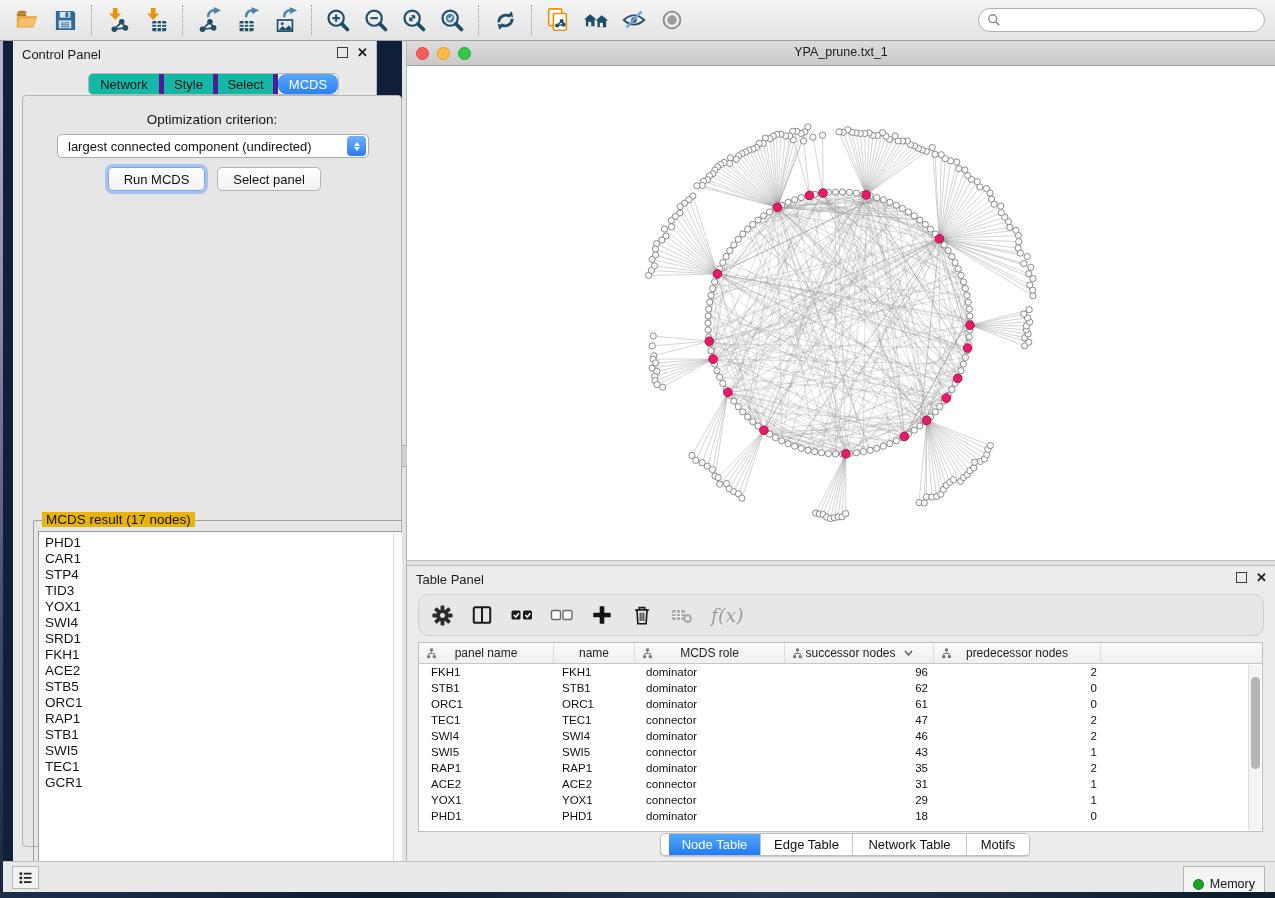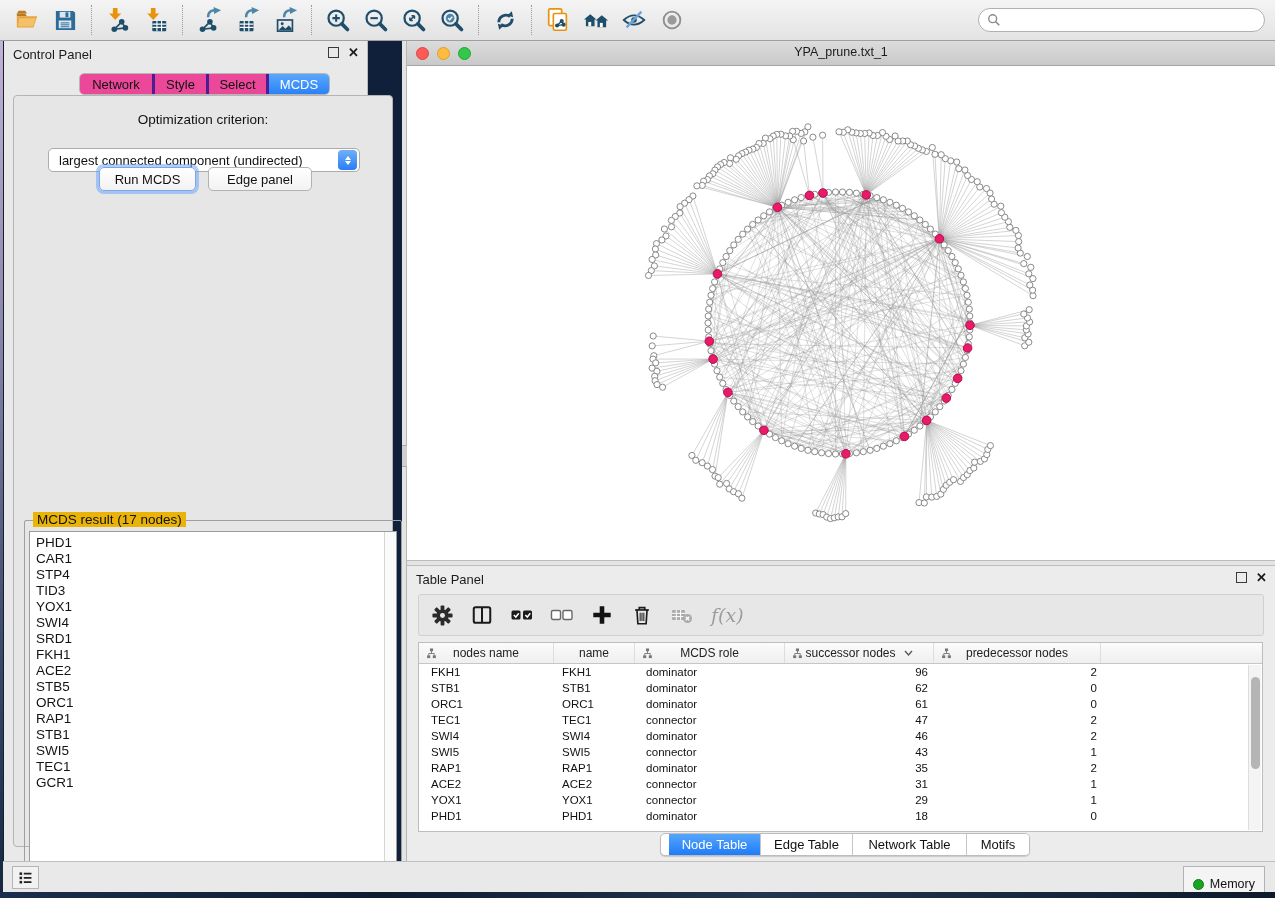--- a/index.html
+++ b/index.html
@@ -17,40 +17,40 @@
   #search-wrap svg { margin-left:8px; }
   #search-input { border:none; outline:none; flex:1; height:20px; font-size:12px; background:transparent; padding:0 8px 0 5px; }
 
   
   #left-strip { position:absolute; left:0; top:41px; width:3px; height:851px;
     background:linear-gradient(#c3b2d2,#8d87a8,#44506e,#16273f); }
   #desktop-bottom { position:absolute; left:0; top:892px; width:1275px; height:6px;
     background:linear-gradient(90deg,#1b2e4c,#0e1c30 30%,#23354f 60%,#0d1a2c); }
 
   
-  #control-panel { position:absolute; left:4px; top:41px; width:364px; height:820px;
+  #control-panel { position:absolute; left:13px; top:41px; width:364px; height:820px;
     background:#e9e9e9; border-right:1px solid #bcbcbc; }
   .panel-titlebar { position:relative; height:26px; display:flex; align-items:center; }
   .panel-title { font-size:13px; color:#1c1c1c; padding-left:9px; }
   .panel-controls { position:absolute; right:8px; top:6px; display:flex; gap:9px; align-items:center; }
   .float-btn { width:11px; height:11px; border:1.6px solid #3a3a3a; background:transparent; }
   .close-btn { font-size:13px; font-weight:bold; color:#1a1a1a; line-height:11px; cursor:default; }
 
   #cp-tabs { position:absolute; left:75px; top:32px; height:22px; display:flex; z-index:3;
     border:1px solid #b7b7b7; border-radius:5px; overflow:hidden; background:#fff; }
   .cp-tab { height:20px; display:flex; align-items:center; justify-content:center;
-    font-size:13px; color:#111; background:#ec4899; border-right:3px solid #4c1d95; }
-  .cp-tab:last-child { border-right:none; }
+    font-size:13px; color:#111; background:#14b8a6; border-right:5px solid #4c1d95; }
+  .cp-tab:last-child { border-right:none;border-radius:8px; }
   .cp-tab.active { background:linear-gradient(#5aa7fc,#2a82f8); color:#fff; }
 
   #cp-inner { position:absolute; left:9px; top:54px; width:380px; height:752px;
     background:#e6e6e6; border:1px solid #b4b4b4; border-radius:4px;padding-left:48px; }
   #opt-label { position:absolute; left:0; right:0; top:16px; text-align:center; font-size:13.5px; color:#111; }
   #opt-select { position:absolute; left:34px; top:38px; width:312px; height:24px; background:#fff;
-    border:1px solid #ababab; border-radius:5px; display:flex; align-items:center;margin-top:14px; }
+    border:1px solid #ababab; border-radius:5px; display:flex; align-items:center; }
   #opt-select .sel-text { flex:1; font-size:13px; color:#111; padding-left:10px; white-space:nowrap; overflow:hidden; }
   #opt-select .sel-stepper { width:19px; height:20px; margin-right:2px; border-radius:4px;
     background:linear-gradient(#6fb0f9,#2a7df7); display:flex; flex-direction:column; align-items:center; justify-content:center; gap:1px; }
   .chev { width:0; height:0; border-left:3.5px solid transparent; border-right:3.5px solid transparent; }
   .chev.up { border-bottom:4px solid #fff; }
   .chev.down { border-top:4px solid #fff; }
   .mac-btn { position:absolute; top:71px; height:24px; background:linear-gradient(#ffffff,#f2f2f2);
     border:1px solid #b3b3b3; border-radius:5px; font-size:13px; color:#111;
     display:flex; align-items:center; justify-content:center; }
   #run-btn { left:85px; width:97px; box-shadow:0 0 0 3px rgba(110,165,250,.55); border-color:#7aa6e8; }
@@ -80,21 +80,21 @@
   #net-title { position:absolute; left:0; right:0; top:4px; text-align:center; font-size:12.5px; color:#1c1c1c; }
   .traffic { position:absolute; top:6px; width:13px; height:13px; border-radius:50%; }
   #tl-red { left:9px; background:#fc5b57; border:1px solid #d94742; }
   #tl-yellow { left:30px; background:#fdbc40; border:1px solid #dda022; }
   #tl-green { left:51px; background:#34c84a; border:1px solid #24a534; }
   #net-canvas { position:absolute; left:0; top:25px; width:868px; height:494px; background:#fff; }
 
   
   #table-panel { position:absolute; left:407px; top:566px; width:868px; height:295px; background:#ececec; }
   #tp-iconbar { position:absolute; left:11px; right:11px; top:28px; height:42px;
-    background:#e7e7e7; border:1px solid #d0d0d0; border-radius:3px; display:flex; align-items:center; padding-left:10px; gap:14px; }
+    background:#e7e7e7; border:1px solid #d0d0d0; border-radius:10px; display:flex; align-items:center; padding-left:10px; gap:14px; }
   .tp-btn { width:26px; height:26px; display:flex; align-items:center; justify-content:center; }
   #fx-label { font-family:"DejaVu Serif",serif; font-style:italic; font-size:19px; color:#9c9c9c; margin-left:2px; }
 
   #node-table { position:absolute; left:11px; right:12px; top:76px; height:190px; background:#fff; border:1px solid #bdbdbd; }
   .thead { display:grid; grid-template-columns:135px 81px 150px 149px 167px 1fr; height:21px;
     background:linear-gradient(#fbfbfb,#efefef); border-bottom:1px solid #c6c6c6; }
   .hcell { position:relative; display:flex; align-items:center; justify-content:center;
     font-size:12px; color:#222; border-right:1px solid #dddddd; }
   .hcell:last-child, .hcell.c5 { border-right:none; }
   .hicon { position:absolute; left:7px; top:5px; }
@@ -307,21 +307,21 @@
     <div id="cp-inner">
       <div id="opt-label">Optimization criterion:</div>
       <div id="opt-select">
         <span class="sel-text">largest connected component (undirected)</span>
         <span class="sel-stepper">
           <span class="chev up"></span>
             <span class="chev down"></span>
         </span>
       </div>
       <div class="mac-btn" id="run-btn">Run MCDS</div>
-      <div class="mac-btn" id="close-panel-btn">Edge panel</div>
+      <div class="mac-btn" id="close-panel-btn">Select panel</div>
 
       <div id="mcds-fieldset">
         <span id="mcds-legend">MCDS result (17 nodes)</span>
         <div id="mcds-listbox">
           <div id="mcds-items">
               <div class="mcds-item">PHD1</div>
               <div class="mcds-item">CAR1</div>
               <div class="mcds-item">STP4</div>
               <div class="mcds-item">TID3</div>
               <div class="mcds-item">YOX1</div>
@@ -1223,21 +1223,21 @@
 
     <div id="node-table">
       <div class="thead">
         <div class="hcell">
           <svg class="hicon" width="11" height="11" viewBox="0 0 12 12">
             <path d="M6 3v3M3 6h6M3 6v2M9 6v2" stroke="#777" stroke-width="1" fill="none"></path>
             <rect x="4.3" y="0.5" width="3.4" height="3" fill="#777"></rect>
               <rect x="1.2" y="8" width="3.4" height="3" fill="#777"></rect>
               <rect x="7.4" y="8" width="3.4" height="3" fill="#777"></rect>
           </svg>
-          <span>nodes name</span>
+          <span>panel name</span>
         </div>
         <div class="hcell">
           <span>name</span>
         </div>
         <div class="hcell">
           <svg class="hicon" width="11" height="11" viewBox="0 0 12 12">
             <path d="M6 3v3M3 6h6M3 6v2M9 6v2" stroke="#777" stroke-width="1" fill="none"></path>
             <rect x="4.3" y="0.5" width="3.4" height="3" fill="#777"></rect>
               <rect x="1.2" y="8" width="3.4" height="3" fill="#777"></rect>
               <rect x="7.4" y="8" width="3.4" height="3" fill="#777"></rect>

